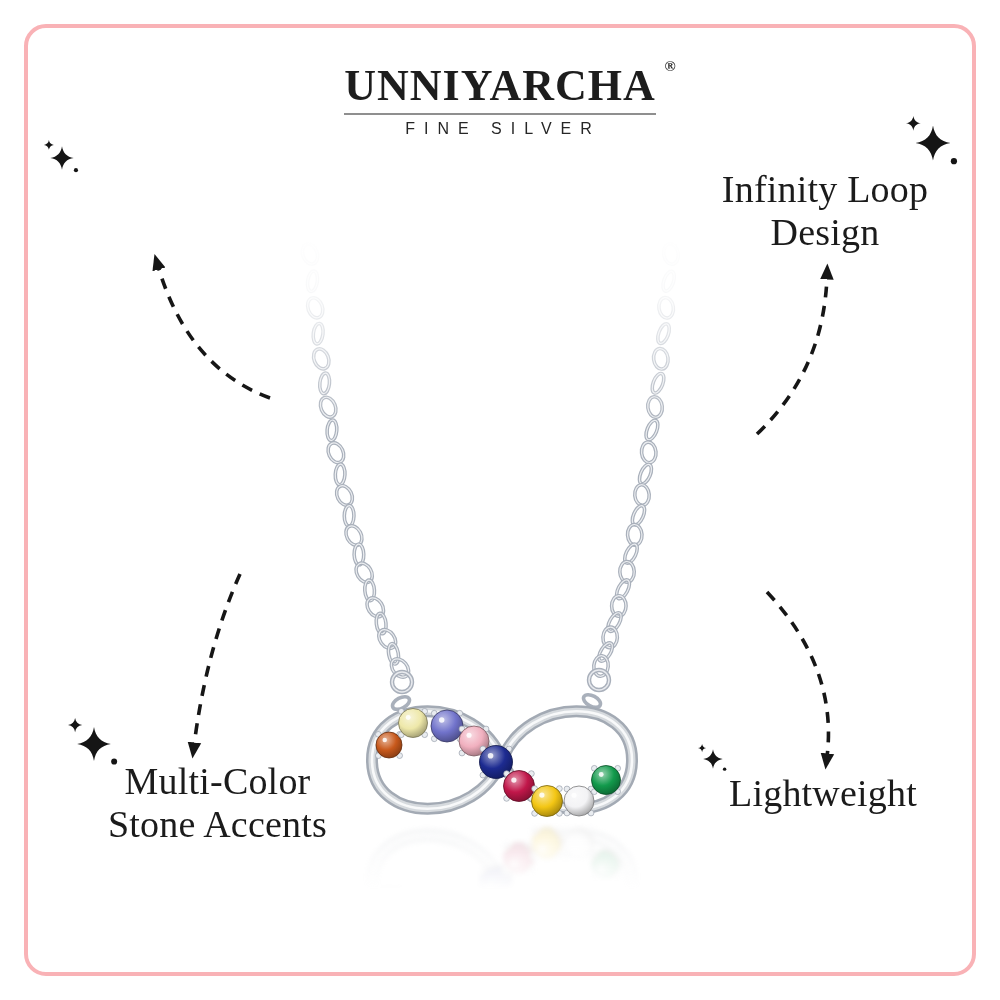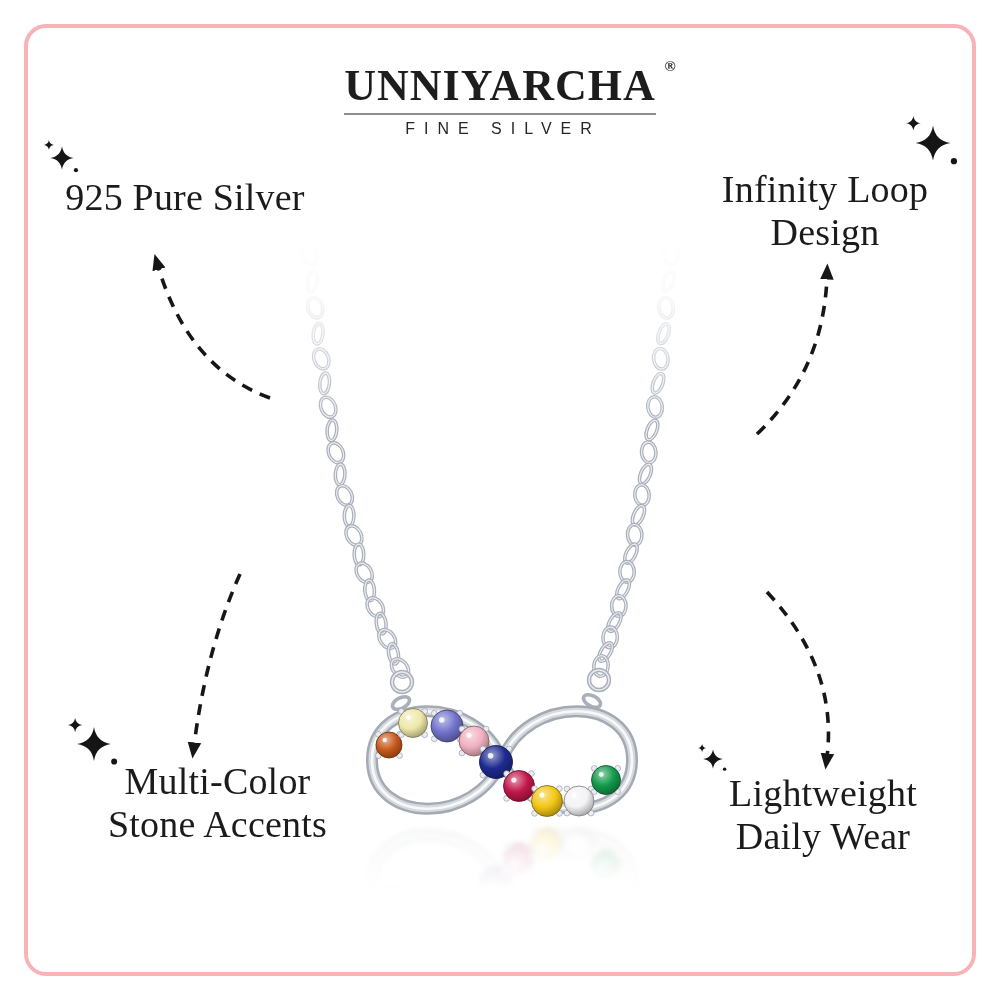--- a/index.html
+++ b/index.html
@@ -307,29 +307,25 @@
 
   <div class="logo">
     <div class="logo-inner">
       <div class="brand-name">UNNIYARCHA</div>
       <div class="brand-reg">®</div>
       <div class="logo-divider"></div>
       <div class="brand-tagline">FINE SILVER</div>
     </div>
   </div>
 
-  <div class="feat feat-tl">
-    <span>925 Pure Silver</span>
-  </div>
   <div class="feat feat-tr">
     <span>Infinity Loop</span>
     <span>Design</span>
   </div>
   <div class="feat feat-bl">
     <span>Multi-Color</span>
     <span>Stone Accents</span>
   </div>
   <div class="feat feat-br">
     <span>Lightweight</span>
-    <span>Daily Wear</span>
   </div>
 
 </div>
 
 </body></html>

